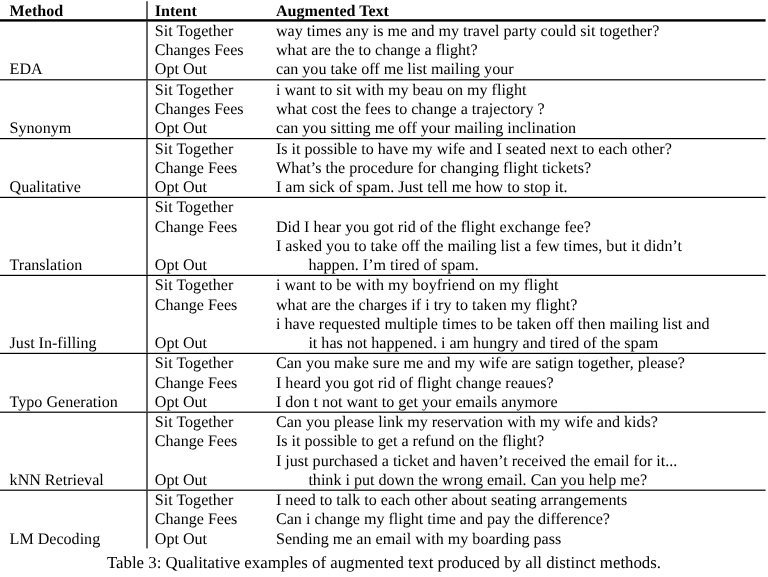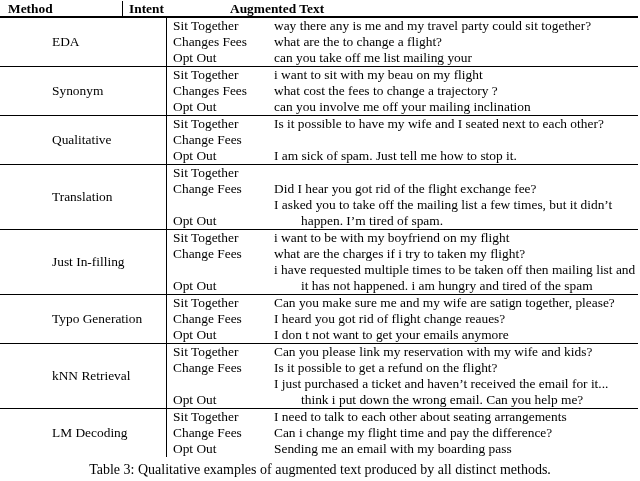--- a/index.html
+++ b/index.html
@@ -23,21 +23,21 @@
     width:123px; flex-shrink:0;
     border-right:1px solid #000;
     padding-left:8px;
   }
   .intent { width:107px; flex-shrink:0; padding-left:6px; white-space:nowrap; }
   .text { flex:1; white-space:nowrap; }
 
   
   .block { display:flex; border-bottom:1px solid #000; }
   .block:last-child { border-bottom:none; }
-  .block .method { display:flex; align-items:center;margin-left:44px; }
+  .block .method { display:flex; align-items:flex-end; }
   .entry { display:flex;align-items:flex-end; }
   .line { line-height:16px; }
   .line.cont { padding-left:27px; }
 
   .caption {
     margin-top:5px;
     text-align:center;
     font-size:14px;
     white-space:nowrap;
   }
@@ -57,21 +57,21 @@
     </div>
 
     <div class="block">
       <div class="method">
         <span>EDA</span>
       </div>
       <div class="entries">
         <div class="entry">
           <div class="intent">Sit Together</div>
           <div class="text">
-            <div class="line">way there any is me and my travel party could sit together?</div>
+            <div class="line">way times any is me and my travel party could sit together?</div>
           </div>
         </div>
         <div class="entry">
           <div class="intent">Changes Fees</div>
           <div class="text">
             <div class="line">what are the to change a flight?</div>
           </div>
         </div>
         <div class="entry">
           <div class="intent">Opt Out</div>
@@ -95,39 +95,42 @@
         </div>
         <div class="entry">
           <div class="intent">Changes Fees</div>
           <div class="text">
             <div class="line">what cost the fees to change a trajectory ?</div>
           </div>
         </div>
         <div class="entry">
           <div class="intent">Opt Out</div>
           <div class="text">
-            <div class="line">can you involve me off your mailing inclination</div>
+            <div class="line">can you sitting me off your mailing inclination</div>
           </div>
         </div>
       </div>
     </div>
 
     <div class="block">
       <div class="method">
         <span>Qualitative</span>
       </div>
       <div class="entries">
         <div class="entry">
           <div class="intent">Sit Together</div>
           <div class="text">
             <div class="line">Is it possible to have my wife and I seated next to each other?</div>
           </div>
         </div>
         <div class="entry">
           <div class="intent">Change Fees</div>
+          <div class="text">
+            <div class="line">What’s the procedure for changing flight tickets?</div>
+          </div>
         </div>
         <div class="entry">
           <div class="intent">Opt Out</div>
           <div class="text">
             <div class="line">I am sick of spam. Just tell me how to stop it.</div>
           </div>
         </div>
       </div>
     </div>
 

